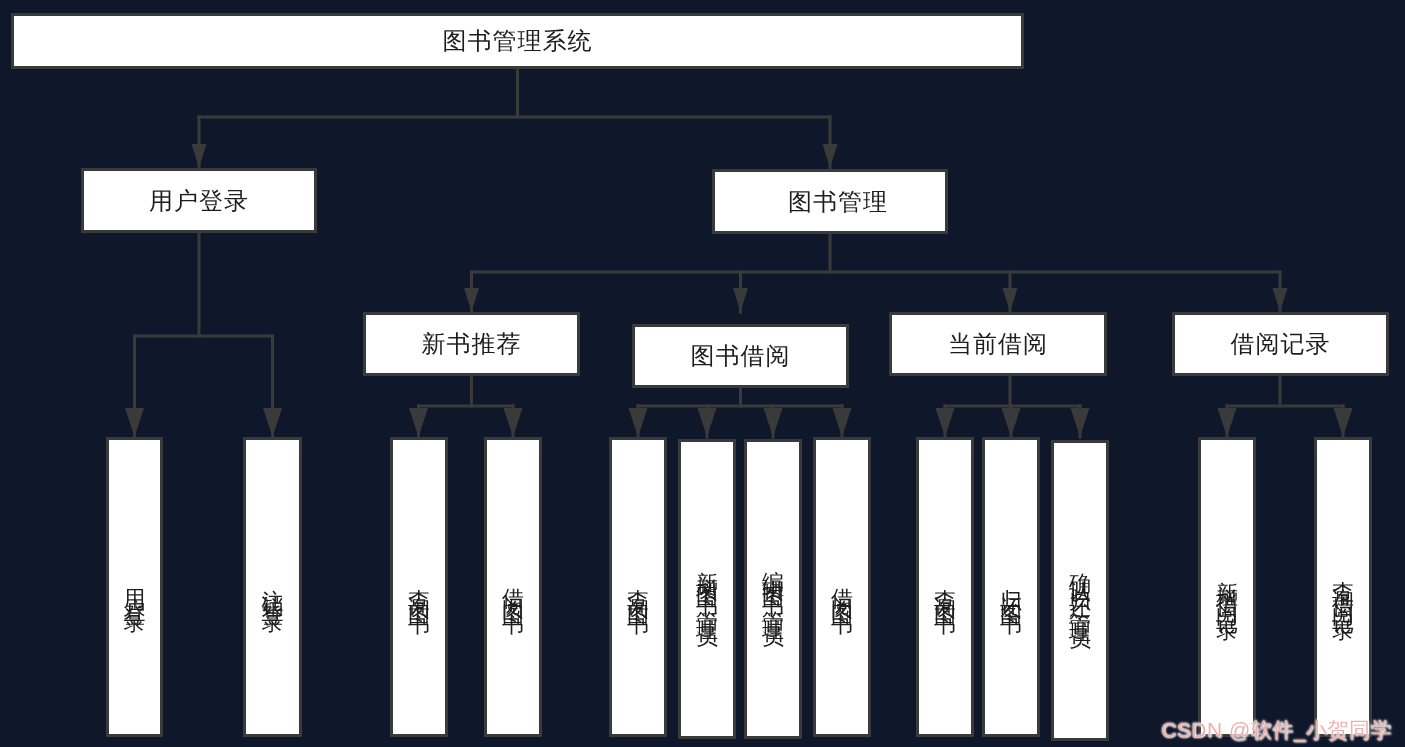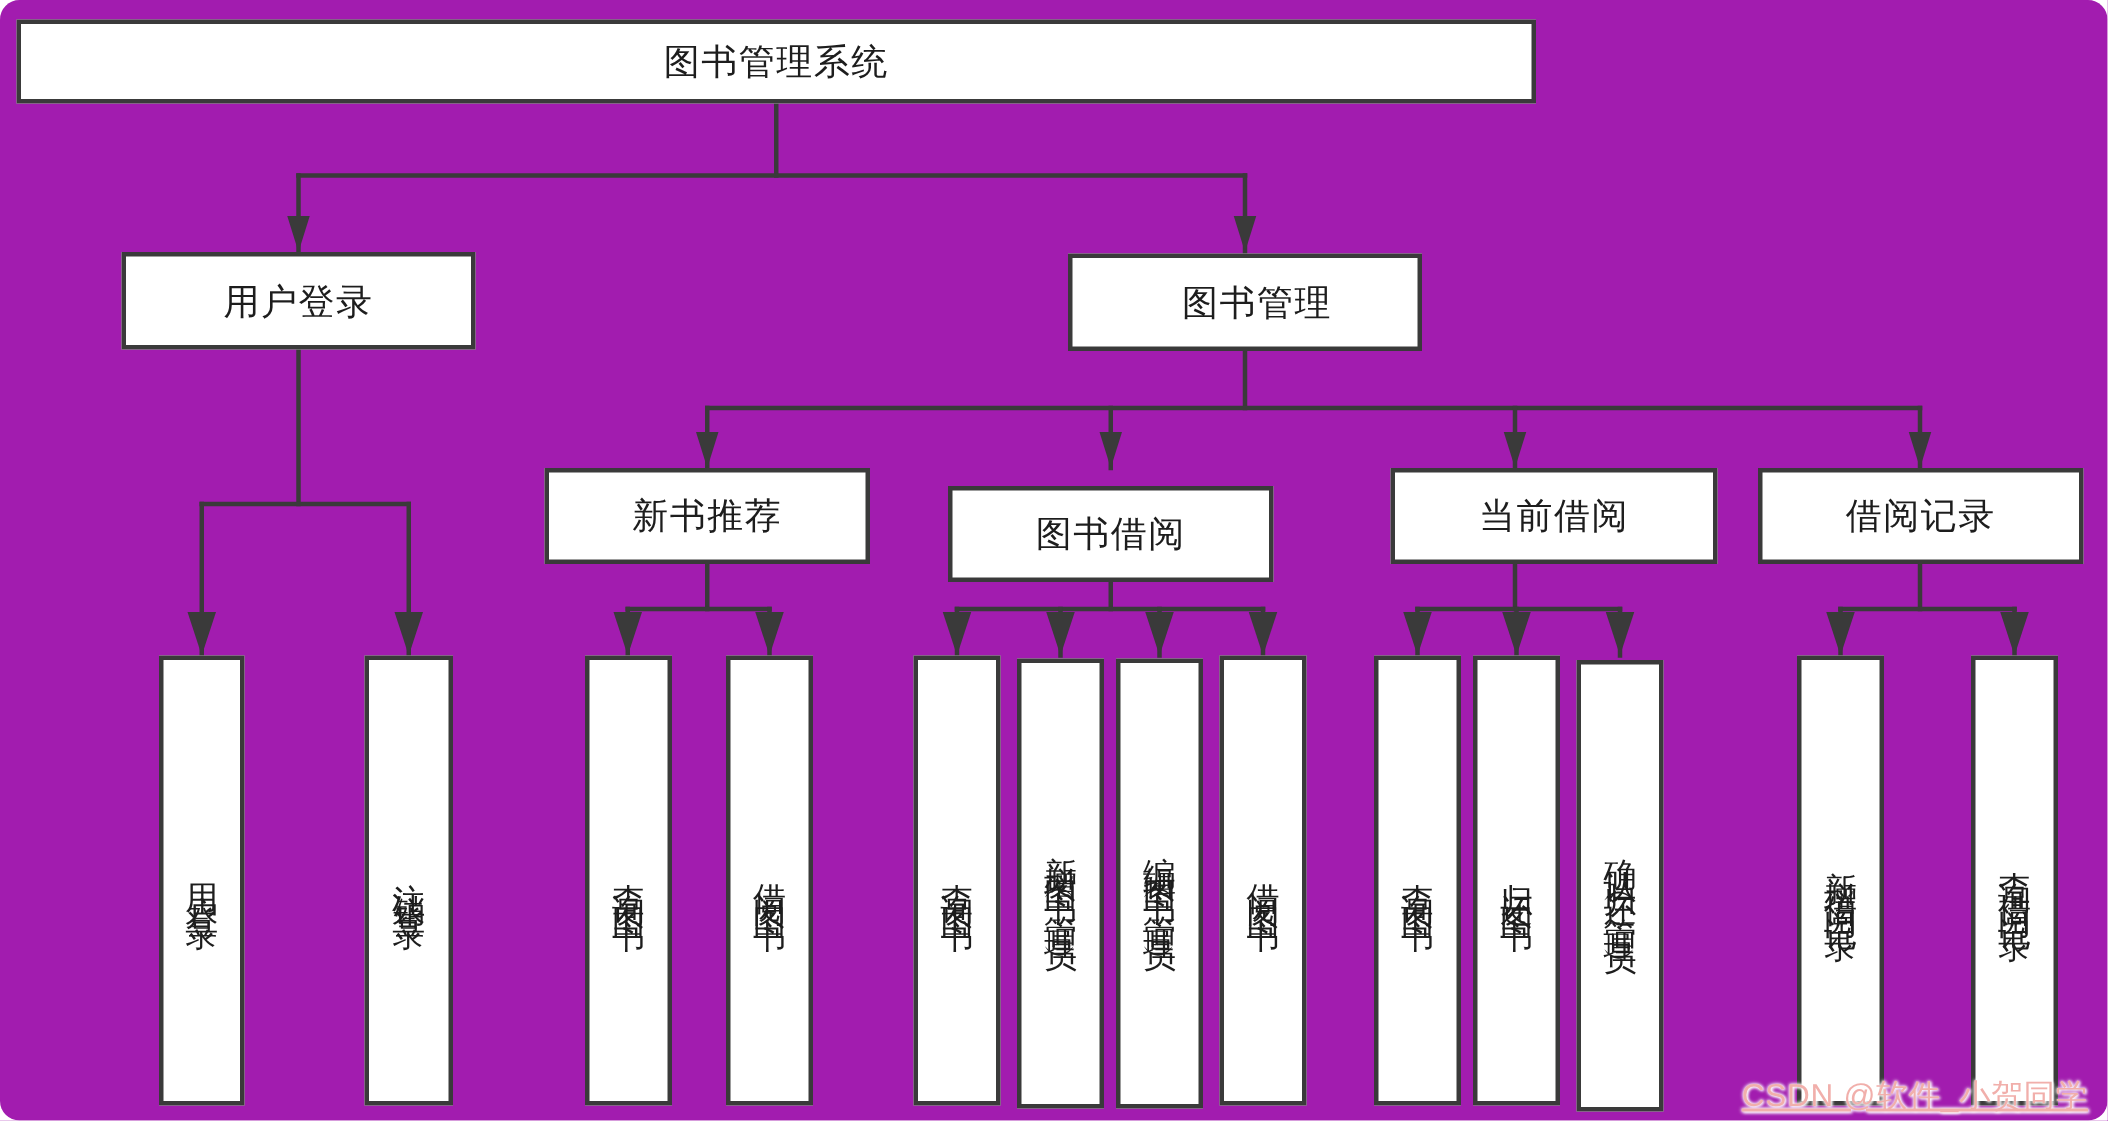--- a/index.html
+++ b/index.html
@@ -4,24 +4,23 @@
 <style>
   html, body {
     margin: 0;
     padding: 0;
     background: #ffffff;
   }
   #canvas {
     position: relative;
     width: 1405px;
     height: 747px;
-    background: #a21caf;
+    background: #0f172a;
     font-family: "Liberation Sans", sans-serif;
     overflow: hidden;
-    border-radius: 13px;
   }
   #connectors {
     position: absolute;
     left: 0; top: 0;
     width: 1405px; height: 747px;
   }
   .box {
     position: absolute;
     box-sizing: border-box;
     background: #ffffff;
@@ -109,35 +108,35 @@
     </g>
   </svg>
 
   <div class="box" style="left:11px; top:13px; width:1013px; height:56px;">图书管理系统</div>
 
   <div class="box" style="left:81px; top:168px; width:236px; height:65px;">用户登录</div>
   <div class="box" style="left:712px; top:169px; width:236px; height:65px;padding-left:16px;">图书管理</div>
 
   <div class="box" style="left:363px; top:312px; width:217px; height:64px;">新书推荐</div>
   <div class="box" style="left:632px; top:324px; width:217px; height:64px;">图书借阅</div>
-  <div class="box" style="left:927px; top:312px; width:218px; height:64px;">当前借阅</div>
+  <div class="box" style="left:889px; top:312px; width:218px; height:64px;">当前借阅</div>
   <div class="box" style="left:1172px; top:312px; width:217px; height:64px;">借阅记录</div>
 
   <div class="box leaf" style="left:106px; top:437px; width:57px; height:300px;">用户登录</div>
   <div class="box leaf" style="left:243px; top:437px; width:59px; height:300px;">注销登录</div>
 
   <div class="box leaf" style="left:390px; top:437px; width:58px; height:300px;">查询图书</div>
   <div class="box leaf" style="left:484px; top:437px; width:58px; height:300px;">借阅图书</div>
 
   <div class="box leaf" style="left:609px; top:437px; width:58px; height:300px;">查询图书</div>
   <div class="box leaf" style="left:678px; top:439px; width:58px; height:300px;">新增图书（管理员）</div>
   <div class="box leaf" style="left:744px; top:439px; width:58px; height:300px;">编辑图书（管理员）</div>
   <div class="box leaf" style="left:813px; top:437px; width:58px; height:300px;">借阅图书</div>
 
   <div class="box leaf" style="left:916px; top:437px; width:58px; height:300px;">查询图书</div>
   <div class="box leaf" style="left:982px; top:437px; width:58px; height:300px;">归还图书</div>
   <div class="box leaf" style="left:1051px; top:440px; width:58px; height:301px;">确认归还（管理员）</div>
 
   <div class="box leaf" style="left:1198px; top:437px; width:58px; height:300px;">新增借阅记录</div>
   <div class="box leaf" style="left:1314px; top:437px; width:58px; height:300px;">查询借阅记录</div>
 
-  <div id="watermark" style="color: rgb(241, 175, 171); text-decoration: underline;">CSDN @软件_小贺同学</div>
+  <div id="watermark" style="color: rgb(241, 175, 171);">CSDN @软件_小贺同学</div>
 </div>
 
 </body></html>

